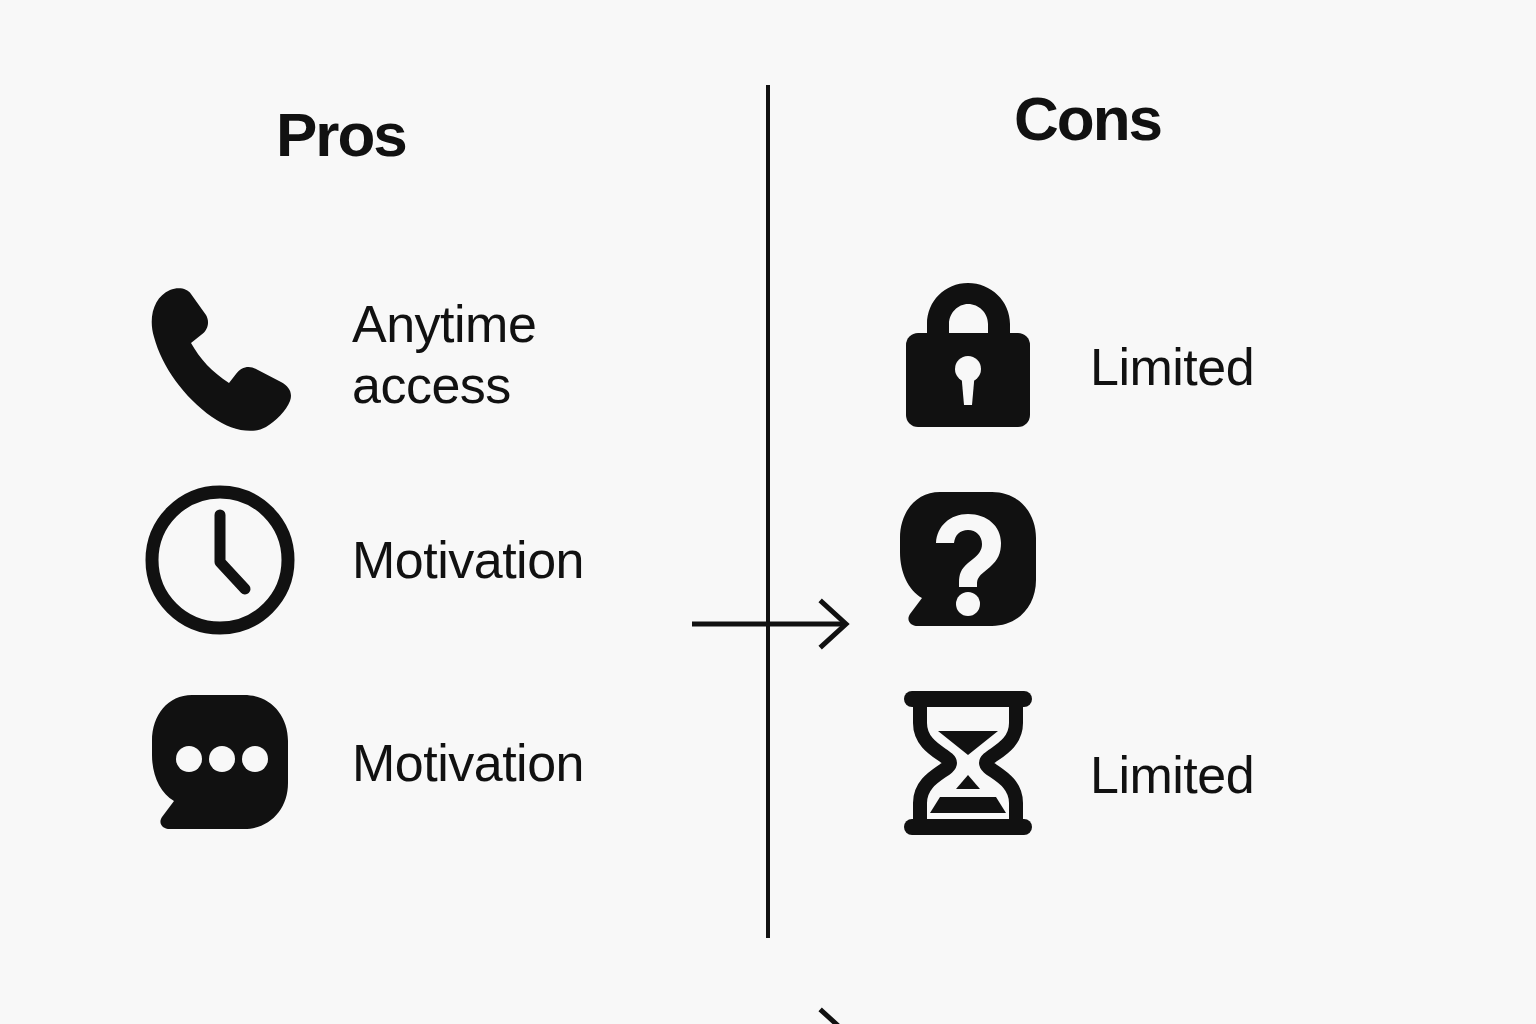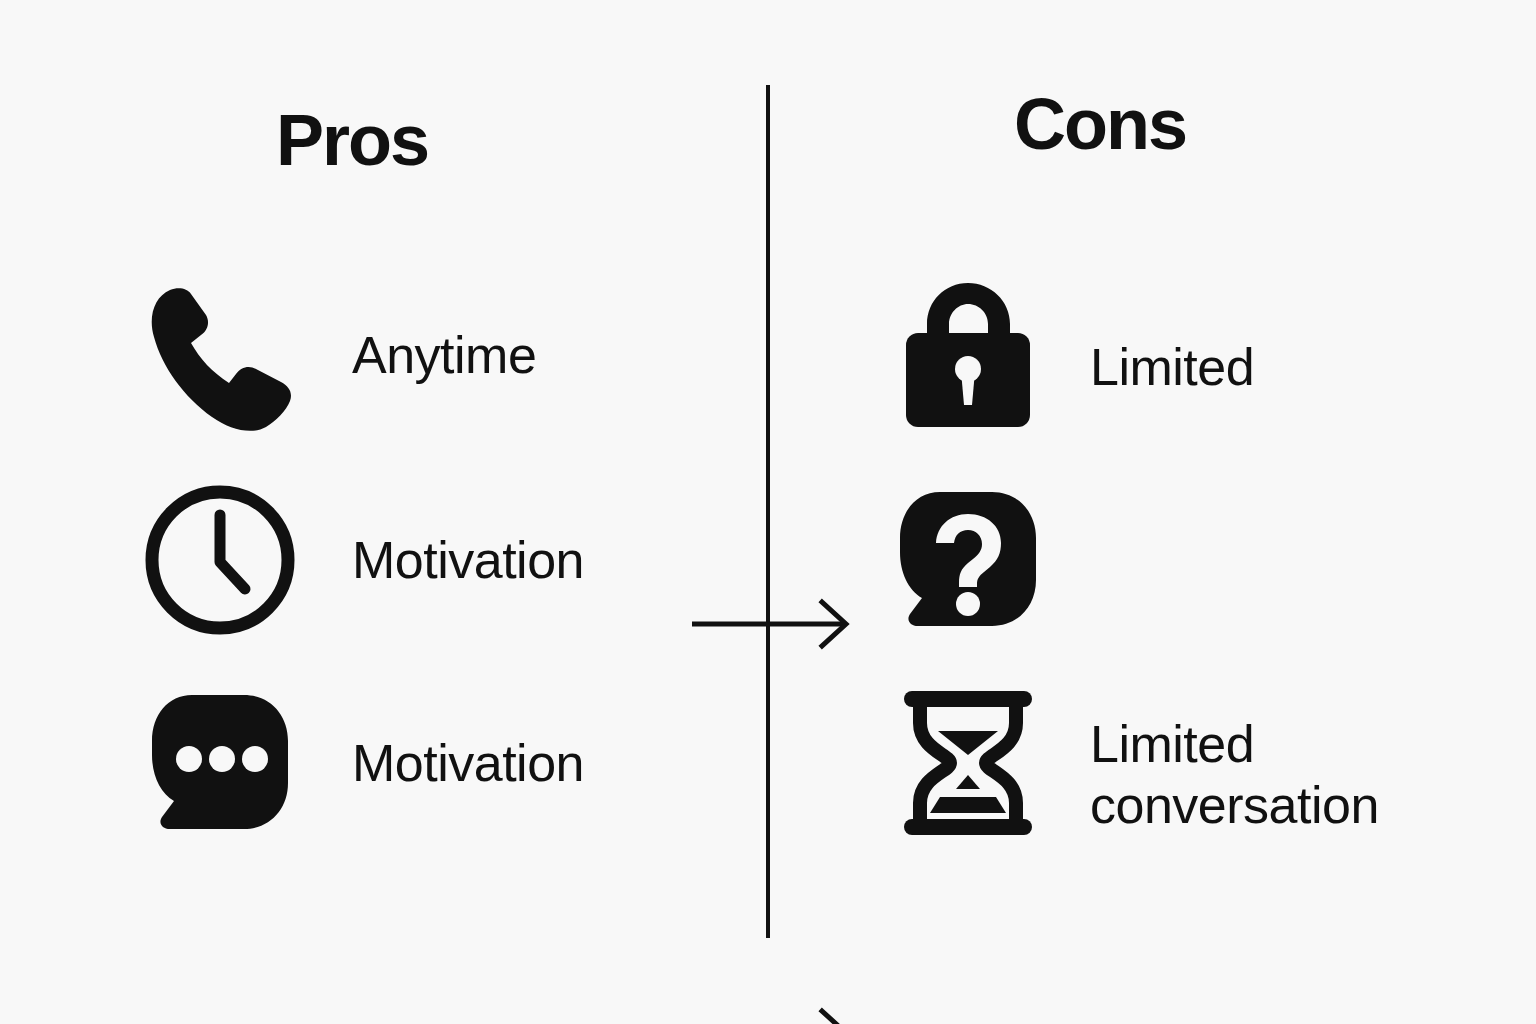--- a/index.html
+++ b/index.html
@@ -14,21 +14,21 @@
   .canvas {
     position:relative;
     width:1536px; height:1024px;
     background:#f8f8f8;
   }
 
   
   .heading {
     position:absolute;
     font-weight:700;
-    font-size:72px;
+    font-size:62px;
     line-height:1;
     letter-spacing:-2px;
     color:#111111;
     white-space:nowrap;
   }
   #heading-pros { left:276px; top:104px; }
   #heading-cons { left:1014px; top:88px; }
 
   
   .divider {
@@ -100,20 +100,21 @@
           L116 94 C109 90 101 92 96 99
           L89 108 C72 97 60 84 51 68
           L61 60 C68 55 70 47 66 40
           L51 19 C47 13 38 12 30 15 Z"></path>
       </svg>
     </div>
 
     <div class="label pros-label">
       <div>
         <span>Anytime</span>
+        <span>access</span>
       </div>
     </div>
 
     <div class="arrow" id="arrow-0">
       <svg width="165" height="60" viewBox="0 0 165 60" aria-hidden="true">
         <line x1="2" y1="30" x2="155" y2="30" stroke="#111111" stroke-width="5"></line>
         <polyline points="132,8 156,30 132,52" fill="none" stroke="#111111" stroke-width="5" stroke-linecap="square" stroke-linejoin="miter"></polyline>
       </svg>
     </div>
 
@@ -203,18 +204,17 @@
         <path d="M128 20 L128 40 C128 66 98 72 98 80 C98 88 128 94 128 120 L128 140" fill="none" stroke="#111111" stroke-width="14" stroke-linejoin="round"></path>
         <path fill="#111111" d="M50 48 L110 48 L80 72 Z"></path>
         <path fill="#111111" d="M68 106 L92 106 L80 92 Z"></path>
         <path fill="#111111" d="M42 130 L118 130 L108 114 L52 114 Z"></path>
       </svg>
     </div>
 
     <div class="label cons-label">
       <div>
         <span>Limited</span>
-        <span>conversation</span>
       </div>
     </div>
   </div>
 
 </div>
 
 </body></html>

